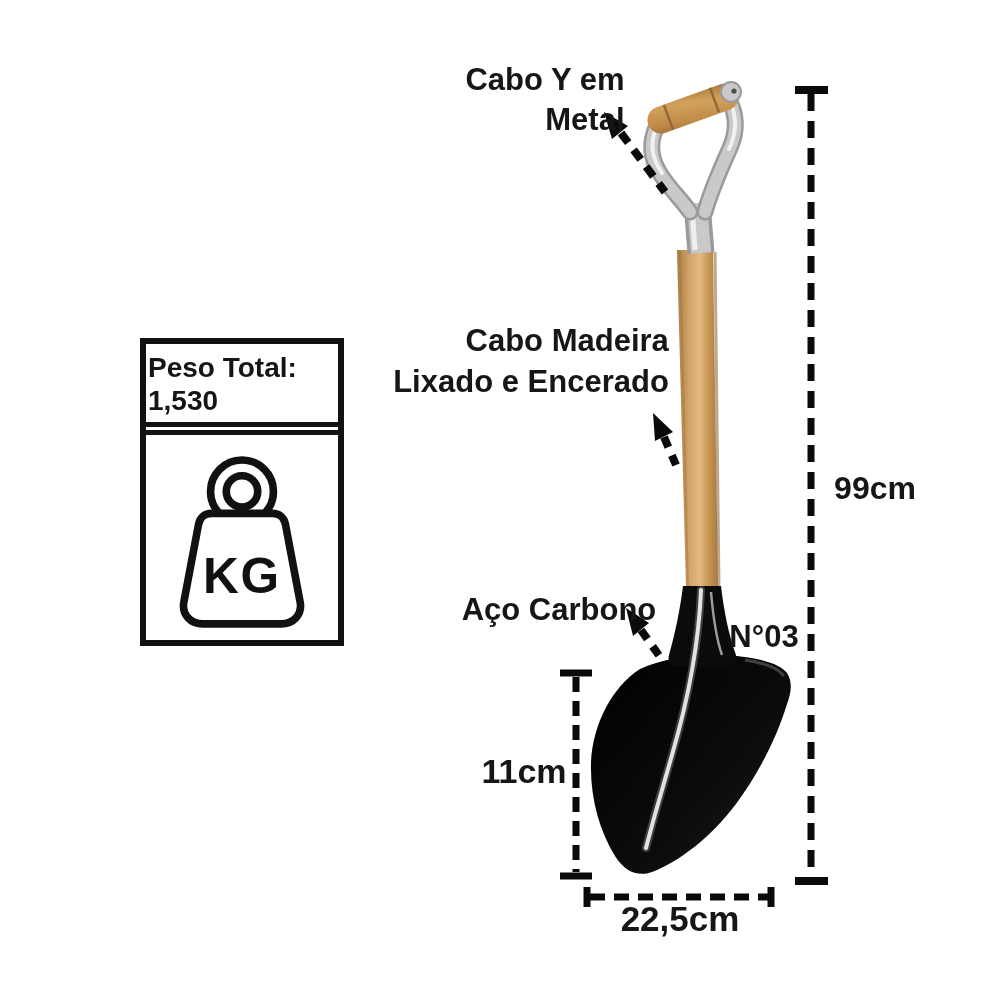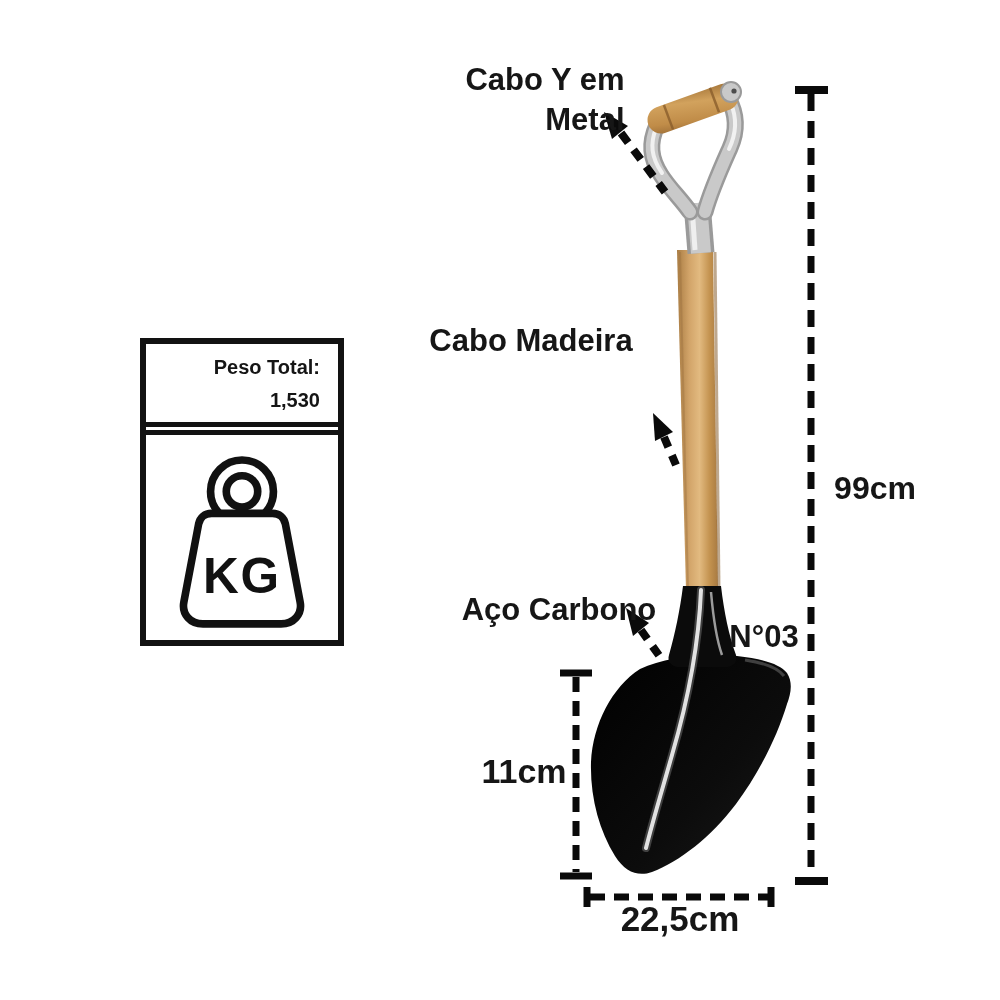--- a/index.html
+++ b/index.html
@@ -18,21 +18,21 @@
   .lbl-n03{left:764px;top:619px;font-size:31px;}
   .lbl-99{left:875px;top:470px;font-size:32px;}
   .lbl-11{left:524px;top:752px;font-size:34px;}
   .lbl-225{left:680px;top:899px;font-size:35px;}
 
   .weightbox{
     position:absolute;left:140px;top:338px;width:204px;height:308px;
     box-sizing:border-box;border:6px solid #121212;background:#fff;
   }
   .wb-header{
-    text-align:right;font-weight:700;font-size:20px;line-height:33px;
+    text-align:left;font-weight:700;font-size:28px;line-height:33px;
     padding:7px 18px 5px 2px;border-bottom:5px solid #121212;
   }
   .wb-gap{height:3px;background:#fff;}
   .wb-body{
     border-top:5px solid #121212;height:200px;
     display:flex;align-items:center;justify-content:center;padding-top:6px;
   }
 </style>
 </head>
 <body>
@@ -140,20 +140,21 @@
     </g>
   </svg>
 
   <div class="lbl lbl-handle">
     <div>Cabo Y em</div>
     <div>Metal</div>
   </div>
 
   <div class="lbl lbl-shaft">
     <div>Cabo Madeira</div>
+    <div>Lixado e Encerado</div>
   </div>
 
   <div class="lbl lbl-aco">Aço Carbono</div>
   <div class="lbl lbl-n03">N°03</div>
 
   <div class="lbl lbl-99">99cm</div>
   <div class="lbl lbl-11">11cm</div>
   <div class="lbl lbl-225">22,5cm</div>
 
   <div class="weightbox">

